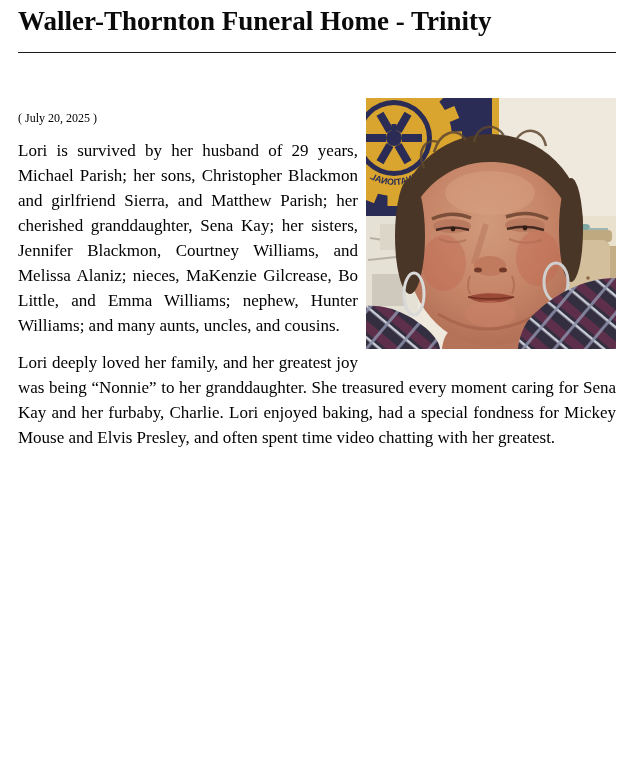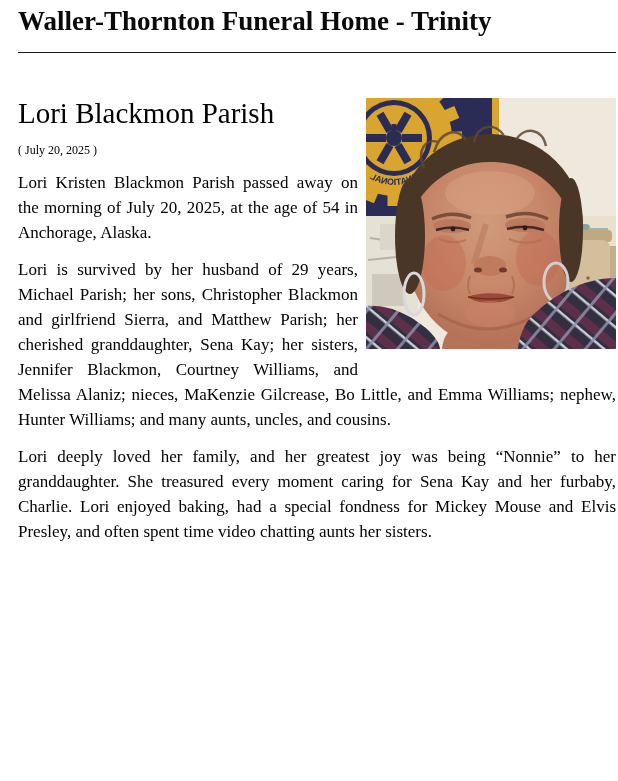--- a/index.html
+++ b/index.html
@@ -195,21 +195,19 @@
           <ellipse cx="190" cy="184" rx="12" ry="19" stroke="#cfcfcf"></ellipse>
         </g>
 
         <g>
           <path d="M0,251 L0,208 C26,206 48,220 62,232 C69,239 73,244 74,251 Z" fill="url(#plaid)"></path>
           <path d="M250,251 L250,180 C216,180 186,198 166,218 C158,226 153,239 152,251 Z" fill="url(#plaid)"></path>
         </g>
       </svg>
     </div>
 
-    <h2 class="deceased-name">Lori Blackmon Parish</h2>
     <p class="date-line">( July 20, 2025 )</p>
 
-    <p class="body-para">Lori Kristen Blackmon Parish passed away on the morning of July 20, 2025, at the age of 54 in Anchorage, Alaska.</p>
     <p class="body-para">Lori is survived by her husband of 29 years, Michael Parish; her sons, Christopher Blackmon and girlfriend Sierra, and Matthew Parish; her cherished granddaughter, Sena Kay; her sisters, Jennifer Blackmon, Courtney Williams, and Melissa Alaniz; nieces, MaKenzie Gilcrease, Bo Little, and Emma Williams; nephew, Hunter Williams; and many aunts, uncles, and cousins.</p>
-    <p class="body-para">Lori deeply loved her family, and her greatest joy was being “Nonnie” to her granddaughter. She treasured every moment caring for Sena Kay and her furbaby, Charlie. Lori enjoyed baking, had a special fondness for Mickey Mouse and Elvis Presley, and often spent time video chatting aunts her sisters.</p>
+    <p class="body-para">Lori deeply loved her family, and her greatest joy was being “Nonnie” to her granddaughter. She treasured every moment caring for Sena Kay and her furbaby, Charlie. Lori enjoyed baking, had a special fondness for Mickey Mouse and Elvis Presley, and often spent time video chatting with her greatest.</p>
 
   </div>
 </div>
 
 </body></html>

